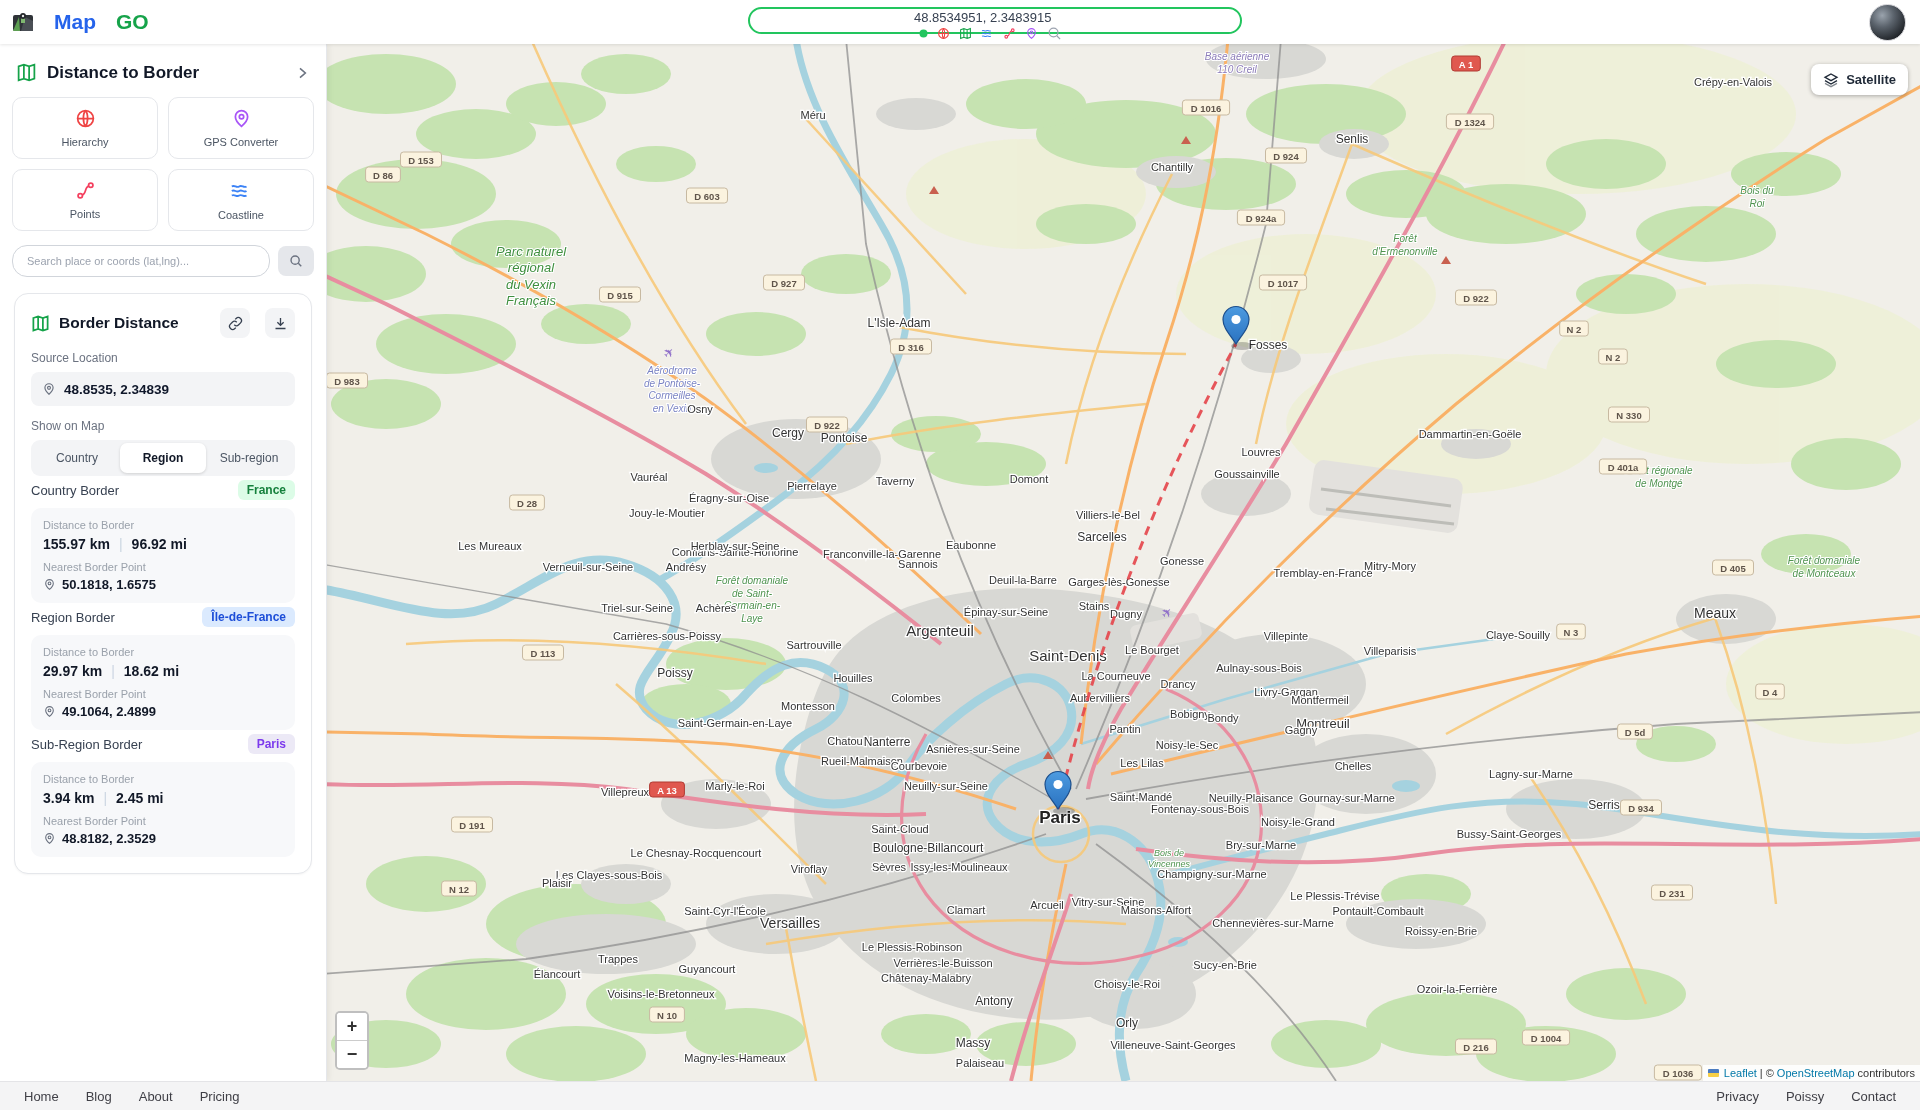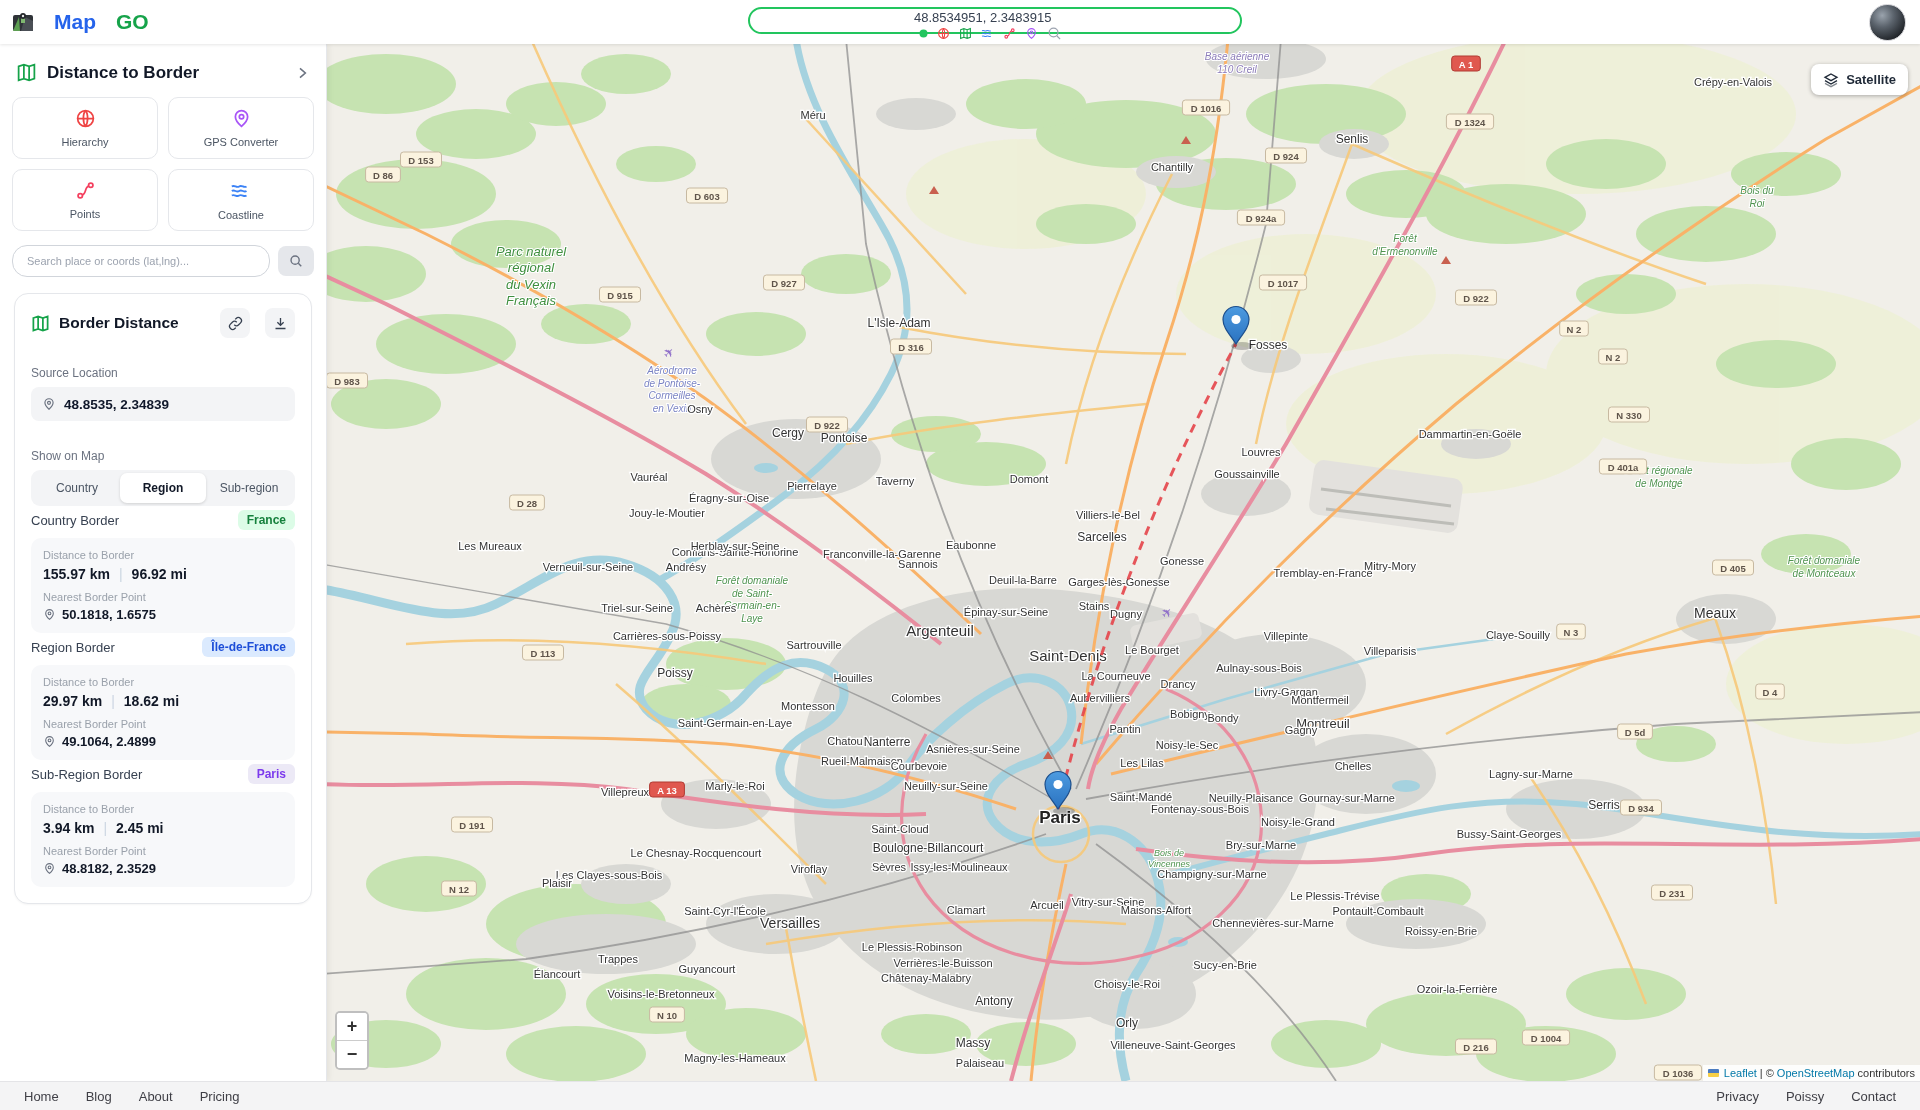--- a/index.html
+++ b/index.html
@@ -33,21 +33,21 @@
                    color:#374151;outline:none;font-family:inherit;}
   .sb-search input::placeholder{color:#9ca3af}
   .sb-search .btn{width:36px;height:30px;border:0;border-radius:8px;background:#e5e7eb;display:flex;
                   align-items:center;justify-content:center;cursor:pointer;}
   .card{margin:4px 14px 14px 14px;border:1px solid #e5e7eb;border-radius:14px;background:#fff;
         box-shadow:0 1px 2px rgba(0,0,0,.04);padding:14px 16px 16px 16px;}
   .card-title-row{display:flex;align-items:center;gap:9px;}
   .card-title{font-size:15.5px;font-weight:700;color:#111827;flex:1;}
   .mini-btn{width:30px;height:30px;border-radius:8px;background:#f3f4f6;border:0;display:flex;
             align-items:center;justify-content:center;cursor:pointer;margin-left:6px;}
-  .sec-lbl{font-size:12px;color:#6b7280;margin-top:28px;}
+  .sec-lbl{font-size:12px;color:#6b7280;margin-top:13px;}
   .loc-box{margin-top:7px;background:#f3f4f6;border-radius:8px;height:34px;display:flex;align-items:center;
            gap:8px;padding:0 11px;}
   .loc-box .v{font-size:13.5px;font-weight:700;color:#0f172a;}
   .seg{margin-top:7px;background:#f3f4f6;border-radius:9px;padding:3px;display:flex;height:30px;}
   .seg .opt{flex:1;display:flex;align-items:center;justify-content:center;font-size:12px;color:#4b5563;
             border-radius:7px;cursor:pointer;}
   .seg .opt.active{background:#fff;font-weight:700;color:#111827;box-shadow:0 1px 3px rgba(0,0,0,.15);}
   .bsec-head{display:flex;align-items:center;margin-top:4px;}
   .bsec-head .name{font-size:13px;color:#374151;font-weight:500;flex:1;}
   .badge{font-size:12px;font-weight:700;border-radius:6px;padding:3px 9px;}

